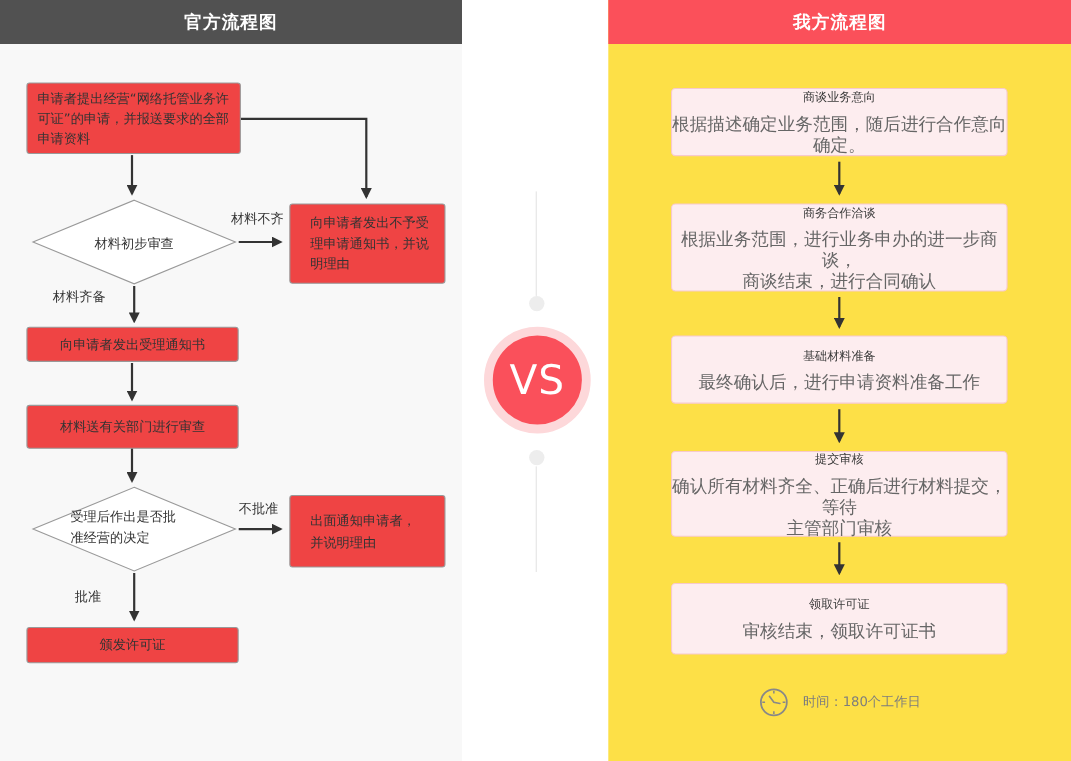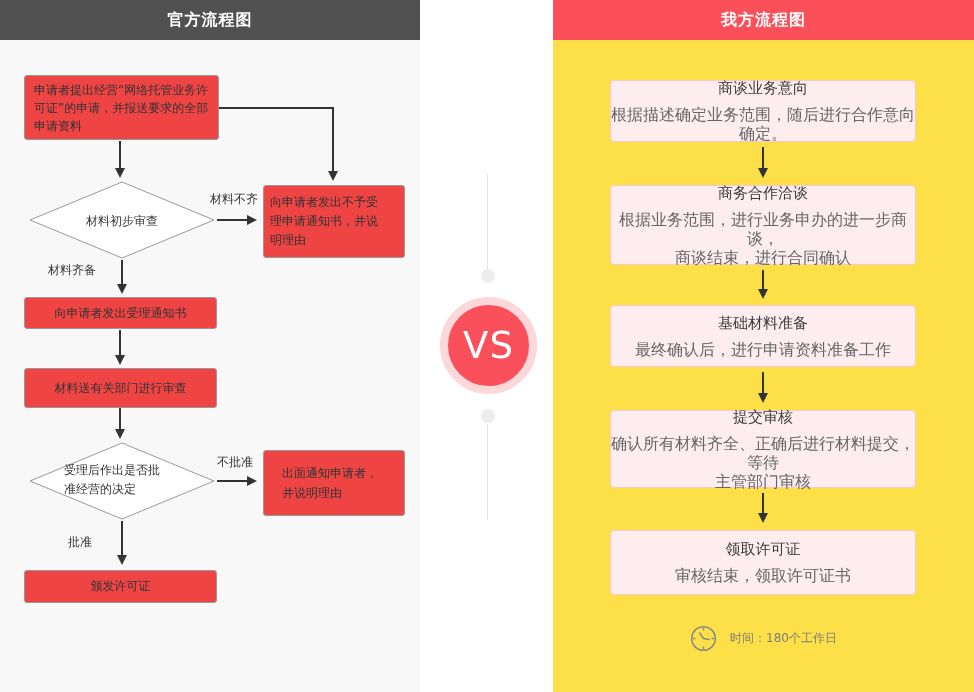--- a/index.html
+++ b/index.html
@@ -32,21 +32,21 @@
   .obox-left { display:flex; align-items:center; text-align:left; line-height:18px; }
   .obox-center { display:flex; align-items:center; justify-content:center; text-align:center; }
   .pre { white-space:pre-line; }
   .dlabel { position:absolute; color:#333; font-size:12px; line-height:19px; }
   .edge-label { position:absolute; color:#333; font-size:12px; }
 
   
   .step-box { position:absolute; left:57px; width:306px; background:#fdedef;
     border:1px solid #f7c9cc; border-radius:4px;
     display:flex; flex-direction:column; align-items:center; justify-content:center; }
-  .step-title { color:#3a3a3a; font-size:15px; margin-bottom:7px; }
+  .step-title { color:#3a3a3a; font-size:11px; margin-bottom:7px; }
   .step-desc { color:#666; font-size:16px; line-height:19px; text-align:center; white-space:pre-line; }
 
   .time-row { position:absolute; left:0; top:625px; width:100%;
     display:flex; align-items:center; justify-content:center; gap:13px; color:#818181; }
   .time-text { font-size:12px; color:#7d7d7d; }
 </style>
 </head>
 <body>
 
 <div class="stage">
@@ -73,21 +73,21 @@
       <line x1="217" y1="481" x2="255" y2="481" stroke="#333" stroke-width="2" marker-end="url(#ah)"></line>
       <line x1="122" y1="521" x2="122" y2="563" stroke="#333" stroke-width="2" marker-end="url(#ah)"></line>
     </svg>
 
     <div class="obox obox-left" style="left:24px; top:75px; width:195px; height:65px; padding:5px 9px;">
       <span>申请者提出经营“网络托管业务许可证”的申请，并报送要求的全部申请资料</span>
     </div>
 
     <div class="dlabel" style="left:30px; top:212px; width:184px; text-align:center;">材料初步审查</div>
 
-    <div class="obox obox-left pre" style="left:263px; top:185px; width:142px; height:73px; padding-left:6px; line-height:19px;">向申请者发出不予受
+    <div class="obox obox-left pre" style="left:263px; top:185px; width:142px; height:73px; padding-left:18px; line-height:19px;">向申请者发出不予受
 理申请通知书，并说
 明理由</div>
 
     <div class="edge-label" style="left:210px; top:191px;">材料不齐</div>
     <div class="edge-label" style="left:48px; top:262px;">材料齐备</div>
 
     <div class="obox obox-center" style="left:24px; top:297px; width:193px; height:32px;">向申请者发出受理通知书</div>
 
     <div class="obox obox-center" style="left:24px; top:368px; width:193px; height:40px;">材料送有关部门进行审查</div>
 

